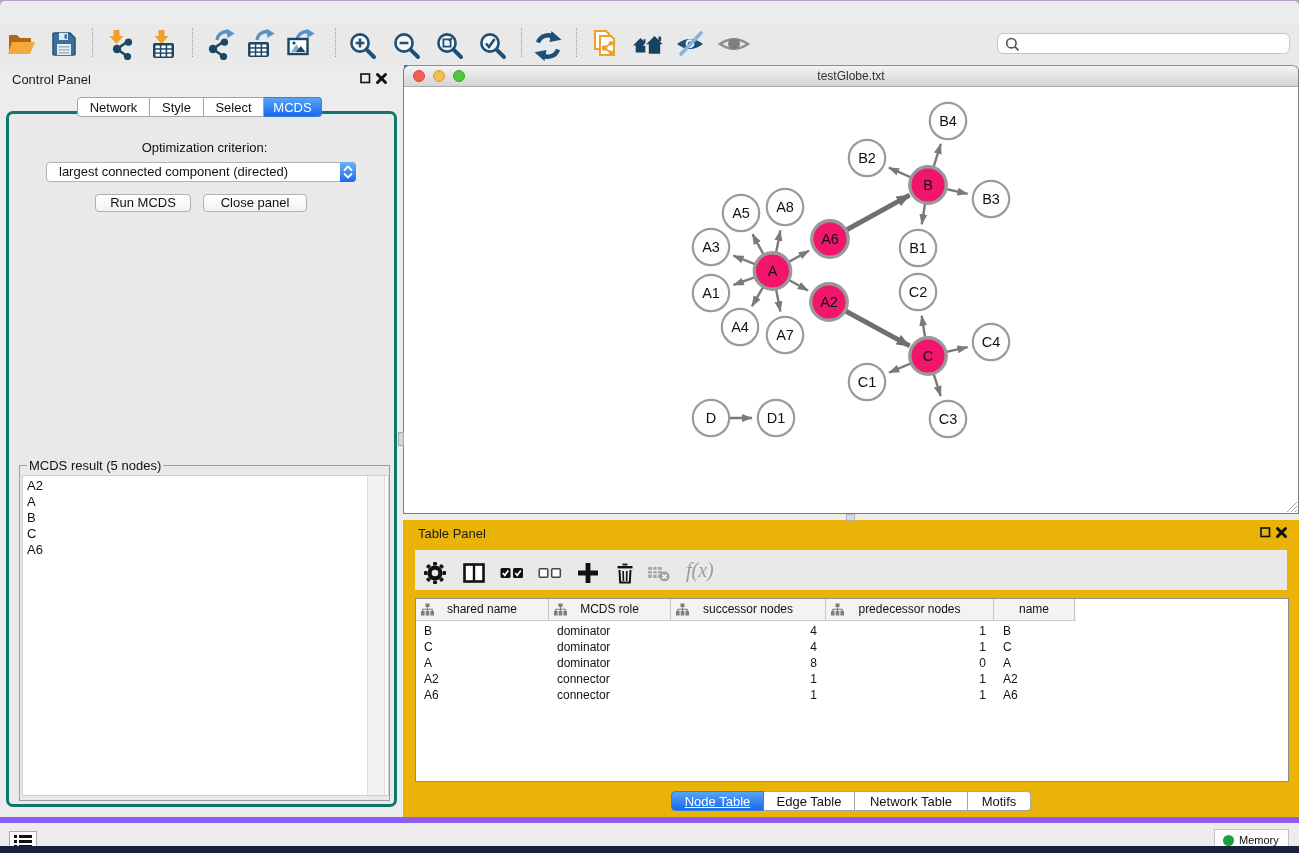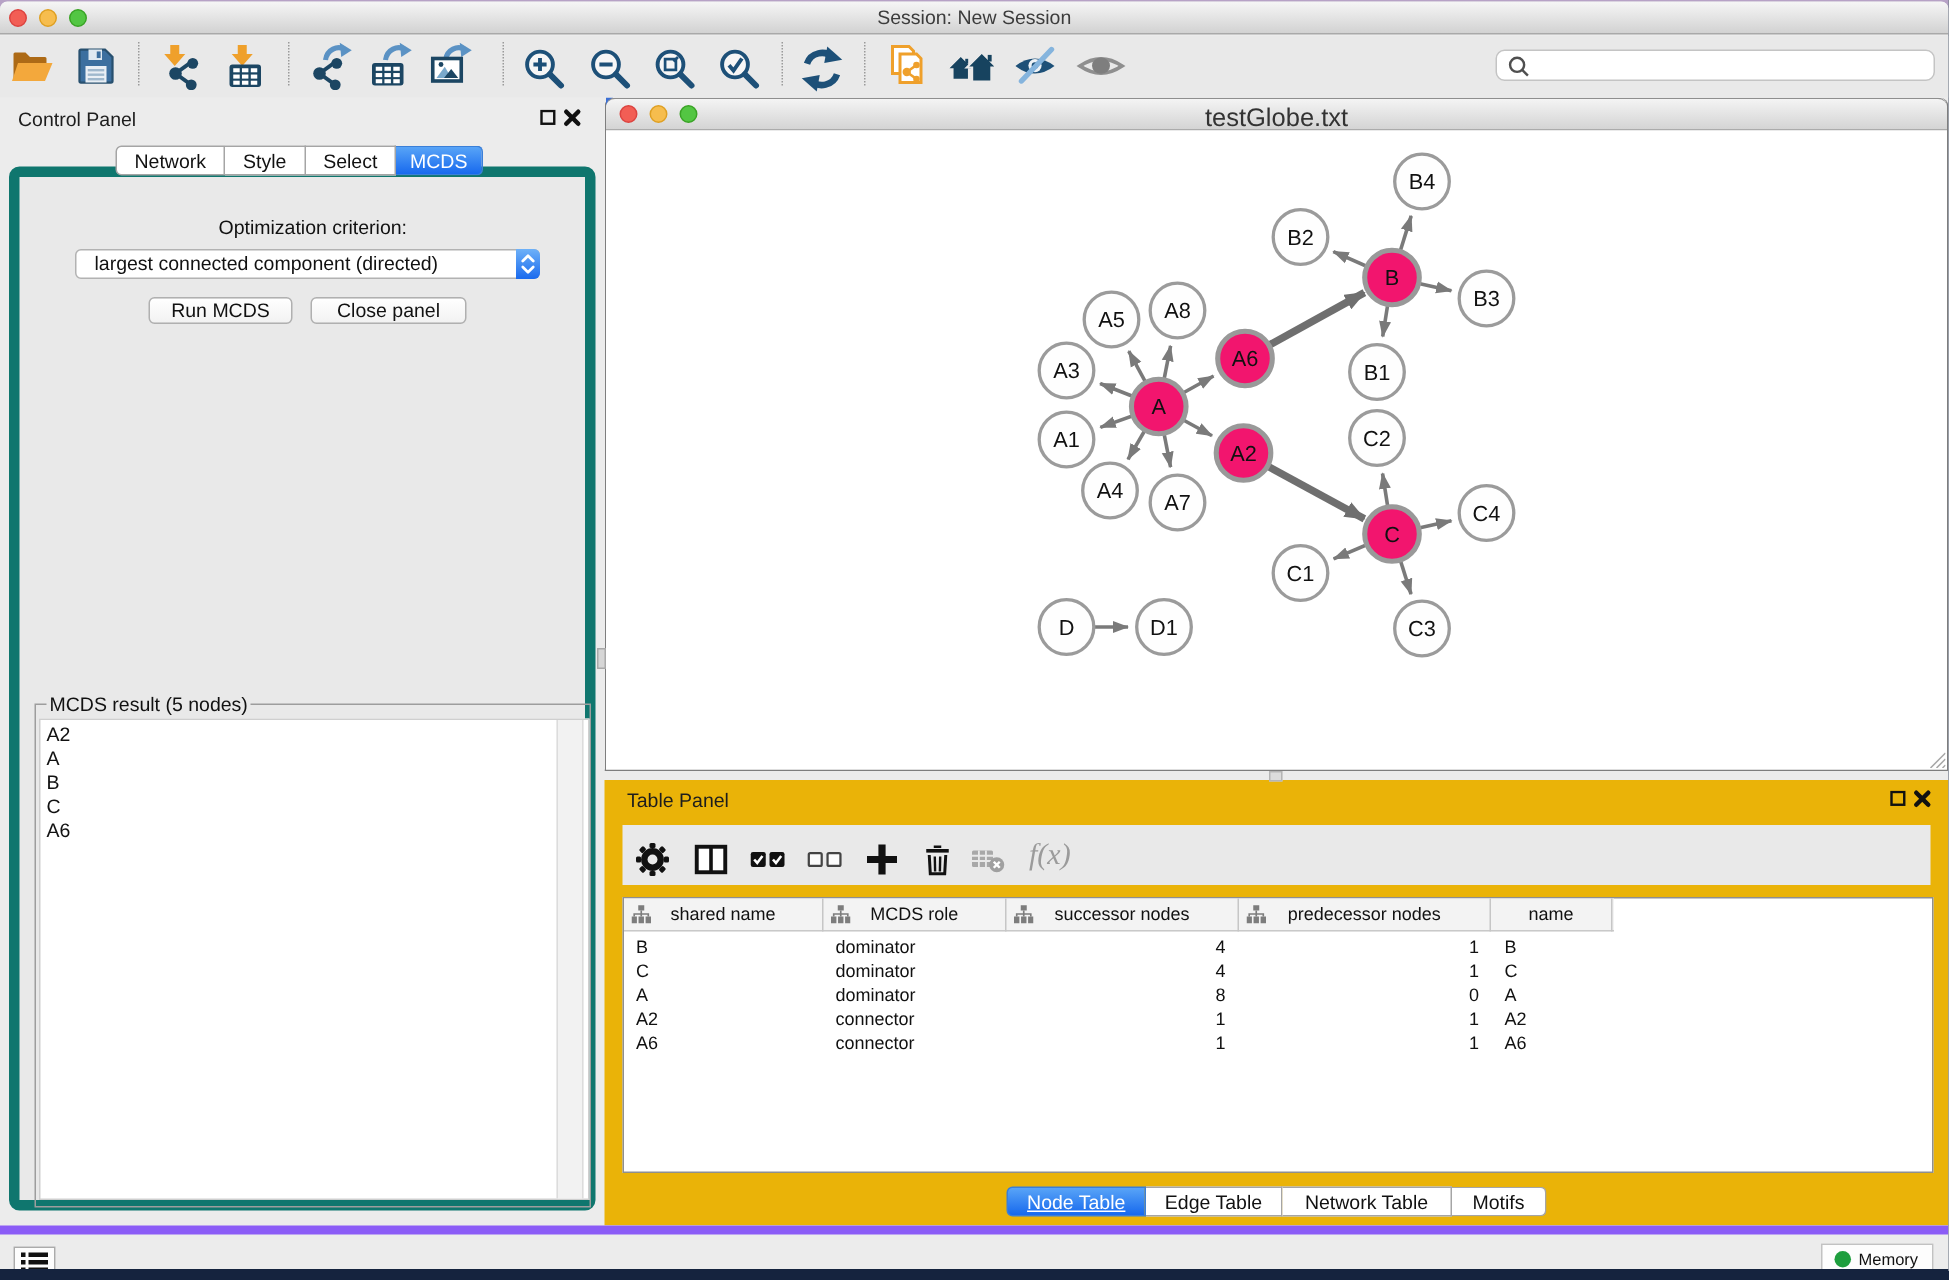--- a/index.html
+++ b/index.html
@@ -19,34 +19,34 @@
 .tico { position:absolute; top:6px; }
 #search { position:absolute; left:997px; top:9px; width:293px; height:21px; background:#fff; border:1px solid #c4c4c4; border-radius:6px; }
 
 #cpanel { position:absolute; left:0; top:64px; width:403px; height:752px; background:#ececec; }
 .ptitle { position:absolute; font-size:13px; color:#1d1d1d; }
 .wbtn { position:absolute; }
 #cptabs { position:absolute; top:32px; left:77px; height:20px; display:flex; z-index:3; }
 .tab { height:20px; font-size:13px; line-height:19px; text-align:center; background:#fff; border:1px solid #a5a5a5; border-left:none; color:#111; padding:0 14px; }
 .tab.first { border-left:1px solid #a5a5a5; border-radius:4px 0 0 4px; }
 .tab.sel { background:linear-gradient(#58a4f7,#1769ee); color:#fff; border-color:#3a7fd8; border-radius:0 4px 4px 0; }
-#cpbody { position:absolute; left:6px; top:46px; width:391px; height:696px; background:#e9e9e9; border:7px solid #0f766e; border-radius:7px; }
+#cpbody { position:absolute; left:6px; top:46px; width:391px; height:696px; background:#e9e9e9; border:3px solid #0f766e; border-radius:7px; }
 #optlabel { position:absolute; left:0; width:391px; top:26px; text-align:center; font-size:13px; color:#111; }
 #dropdown { position:absolute; left:37px; top:48px; width:310px; height:20px; background:#fff; border:1px solid #b2b2b2; border-radius:4px; font-size:13px; line-height:18px; padding-left:12px; color:#111; }
 #spinner { position:absolute; right:-1px; top:-1px; width:16px; height:20px; background:linear-gradient(#6eb1f8,#1a6aee); border-radius:0 4px 4px 0; }
 .btn { position:absolute; top:80px; height:18px; background:linear-gradient(#ffffff,#f2f2f2); border:1px solid #b0b0b0; border-radius:4px; font-size:13px; line-height:16px; text-align:center; color:#111; }
 #fieldset { position:absolute; left:10px; top:351px; width:371px; height:336px; border:1px solid #9d9d9d; }
 #fslegend { position:absolute; left:7px; top:-8px; background:#e9e9e9; font-size:13px; padding:0 2px; color:#111; }
 #mcdslist { position:absolute; left:2px; top:9px; width:367px; height:321px; background:#fff; border:1px solid #cfcfcf; }
 #mcdslist .items { position:absolute; left:4px; top:2px; font-size:13px; line-height:16px; color:#111; }
 #mcdssb { position:absolute; right:3px; top:0; width:18px; height:100%; background:#f2f2f2; border-left:1px solid #dcdcdc; border-right:1px solid #dcdcdc; }
 
 #netwin { position:absolute; left:403px; top:64px; width:896px; height:449px; background:#fff; border:1px solid #7e7e7e; border-top:none; border-radius:6px 6px 0 0; }
 #nettb { position:absolute; left:0; top:0; width:894px; border-radius:6px 6px 0 0; height:22px; background:linear-gradient(#f4f4f4,#d4d4d4); border-bottom:1px solid #ababab; border-top:1px solid #8e8e8e; }
-#nettb .ttl { position:absolute; left:0; right:0; top:3px; text-align:center; font-size:17px; color:#333; }
+#nettb .ttl { position:absolute; left:0; right:0; top:3px; text-align:center; font-size:12px; color:#333; }
 #netcanvas { position:absolute; left:0; top:23px; width:893px; height:424px; background:#fff; }
 #grip { position:absolute; right:1px; bottom:1px; width:12px; height:12px; }
 
 #tpanel { position:absolute; left:403px; top:519px; width:896px; height:297px; background:#eab308; }
 #tptools { position:absolute; left:12px; top:30px; width:872px; height:40px; background:#e9e9e9; }
 #tscroll { position:absolute; left:12px; top:78px; width:874px; height:184px; background:#fff; border:1px solid #8f8f8f; }
 #thead { position:absolute; left:0; top:0; width:660px; height:22px; background:#f3f3f3; border-bottom:1px solid #c9c9c9; display:flex; }
 .th { position:relative; height:22px; border-right:1px solid #c6c6c6; font-size:12px; color:#111; text-align:center; line-height:21px; }
 .th svg { position:absolute; left:5px; top:4px; }
 .trow { position:absolute; font-size:12px; color:#111; height:16px; line-height:16px; }
@@ -63,26 +63,20 @@
 .e { stroke:#7a7a7a; stroke-width:2.4; }
 .E { stroke:#6f6f6f; stroke-width:5; }
 .nw { fill:#fefefe; stroke:#9b9b9b; stroke-width:2.2; }
 .np { fill:#f2156e; stroke:#999; stroke-width:3.4; }
 .nl { font-size:14.5px; fill:#111; text-anchor:middle; font-family:"Liberation Sans",sans-serif; }
 </style>
 </head>
 <body>
 <div id="topstrip"></div>
 <div id="mainwin">
-  <div id="titlebar">
-    <div class="tl r" style="left:6px"></div>
-    <div class="tl y" style="left:26px"></div>
-    <div class="tl g" style="left:46px"></div>
-    <div class="ttl">Session: New Session</div>
-  </div>
   <div id="toolbar">
     <svg class="tico" style="left:5px; top:4px" width="32" height="32" viewBox="0 0 32 32">
         <path d="M4,25 L4,8 Q4,7 5,7 L12,7 L15,10 L25,10 Q26,10 26,11 L26,14 L8,14 z" fill="#ad6a16"></path>
 <path d="M7,14 L30,14 L25,26 L3,26 z" fill="#f3a83c"></path>
       </svg>
     <svg class="tico" style="left:48px; top:4px" width="32" height="32" viewBox="0 0 32 32">
         <path d="M5,6 Q5,5 6,5 L22,5 L27,10 L27,26 Q27,27 26,27 L6,27 Q5,27 5,26 z" fill="#3c6f9f" stroke="#28506f" stroke-width="1.5"></path>
 <rect x="11" y="5" width="9" height="7" fill="#dfe9f1"></rect>
         <rect x="16.5" y="6.3" width="2.6" height="4.4" fill="#3c6f9f"></rect>
 <rect x="9" y="16" width="14" height="11" fill="#e9eff5"></rect>

